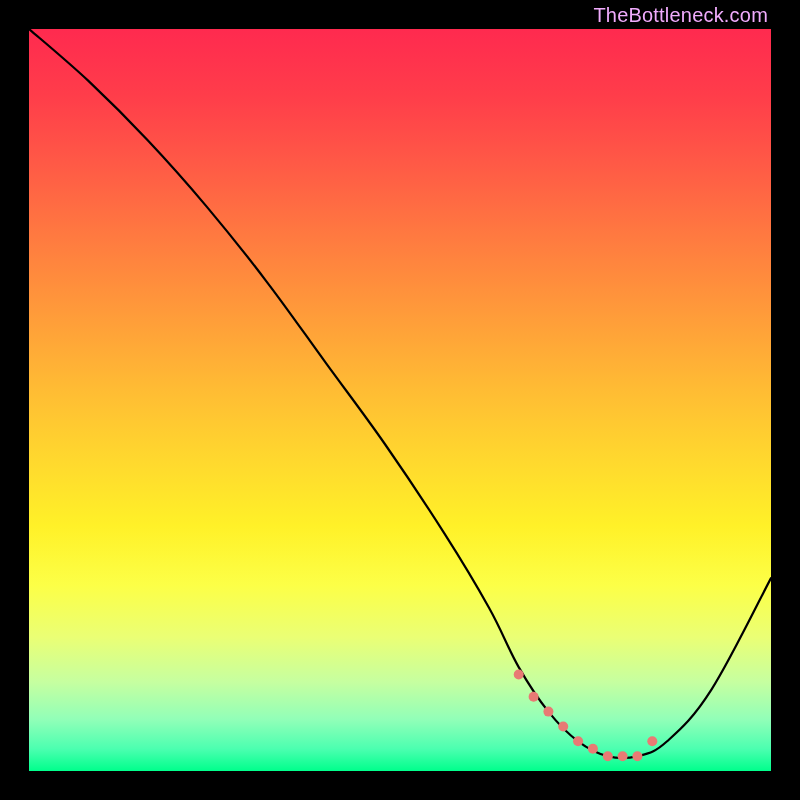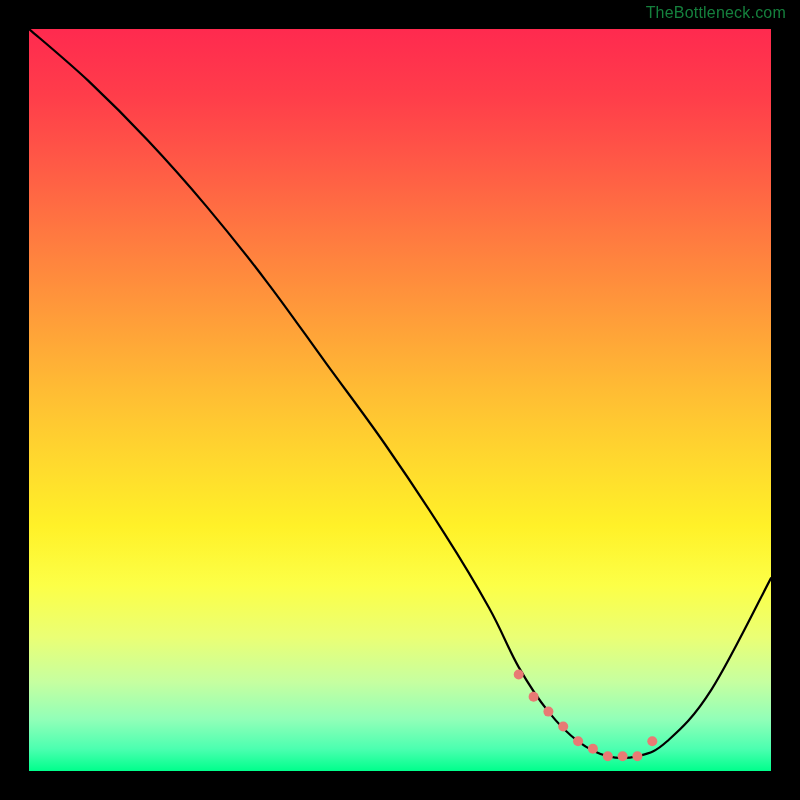--- a/index.html
+++ b/index.html
@@ -13,23 +13,23 @@
   }
   .frame {
     position: relative;
     width: 800px;
     height: 800px;
     background: #000;
   }
   .watermark {
     position: absolute;
     top: 4px;
-    right: 14px;
-    color: #15803d;
-    font-size: 16px;
+    right: 32px;
+    color: #f0abfc;
+    font-size: 20px;
     font-weight: 400;
     letter-spacing: 0.2px;
     z-index: 5;
   }
   .plot-outer {
     position: absolute;
     left: 29px;
     top: 29px;
     width: 742px;
     height: 742px;

